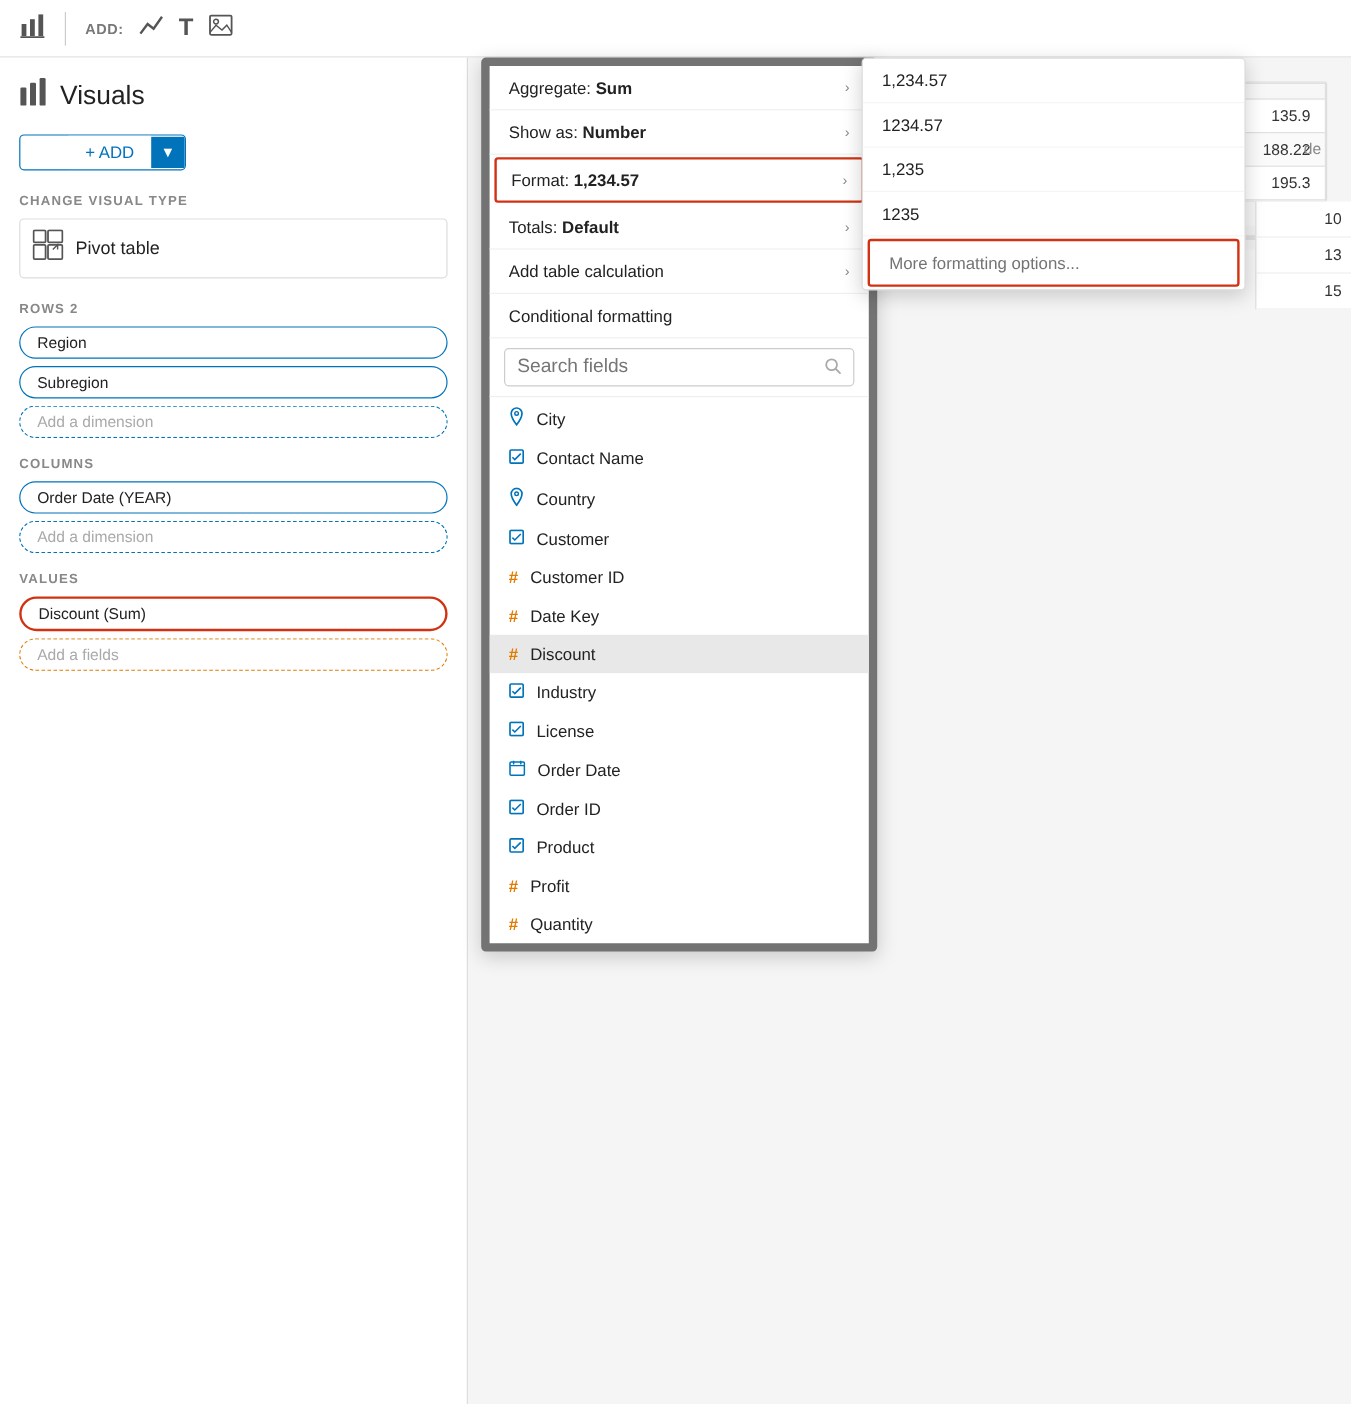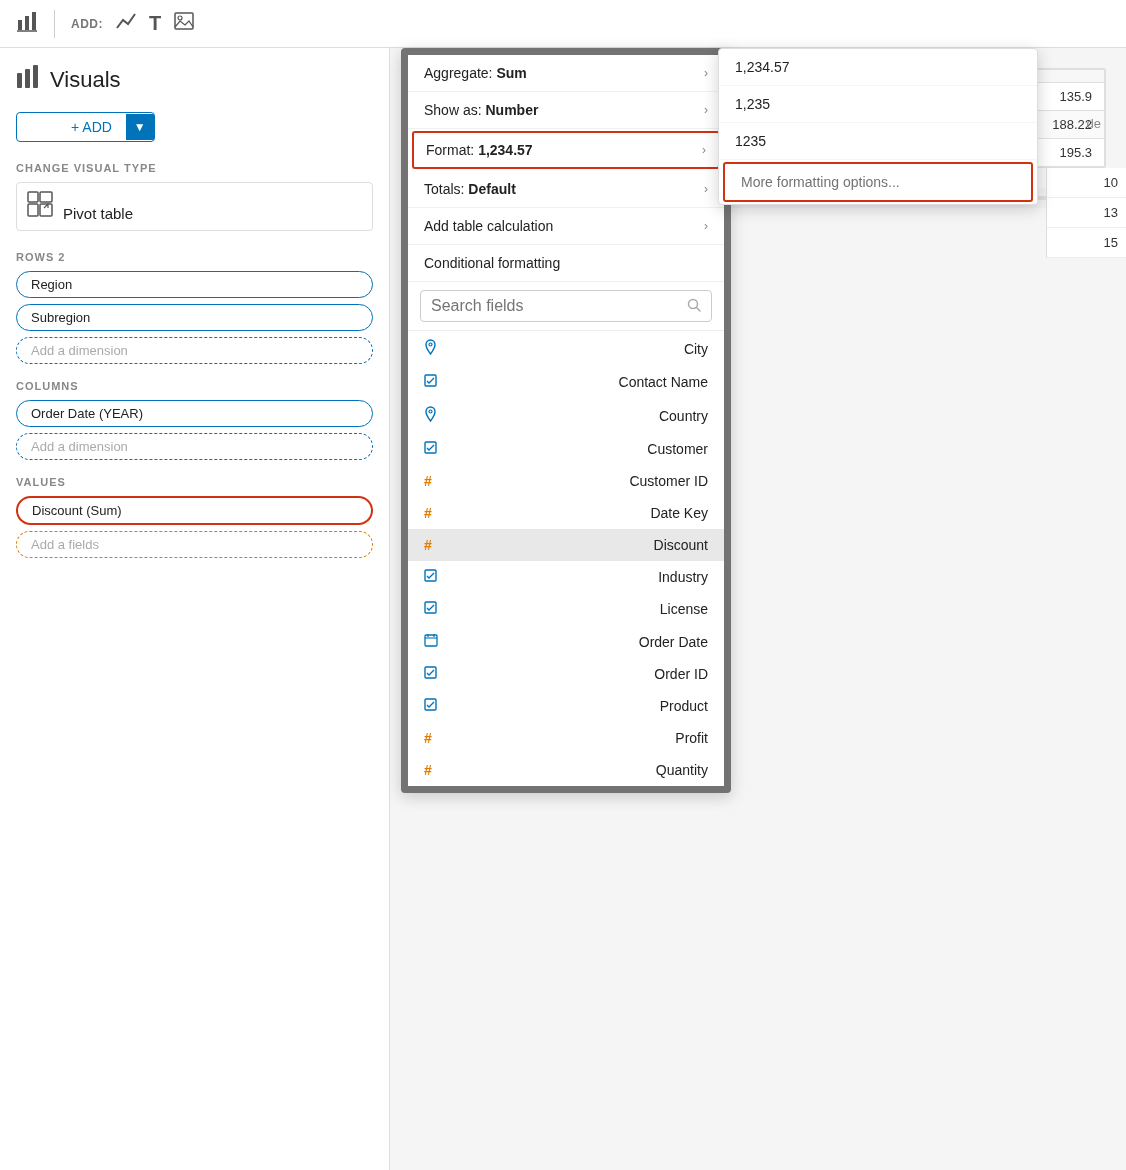--- a/index.html
+++ b/index.html
@@ -108,21 +108,21 @@
       color: #888;
       letter-spacing: 1px;
       text-transform: uppercase;
       margin-bottom: 8px;
       margin-top: 16px;
     }
 
     
     .visual-type-selector {
       display: flex;
-      align-items: flex-end;
+      align-items: center;
       gap: 10px;
       border: 1px solid #ddd;
       border-radius: 4px;
       padding: 8px 10px;
       margin-bottom: 20px;
       background: #fff;
       cursor: pointer;
     }
     .pivot-icon {
       font-size: 20px;
@@ -308,21 +308,20 @@
       overflow-y: auto;
     }
     .field-list-item {
       display: flex;
       align-items: center;
       gap: 10px;
       padding: 8px 16px;
       cursor: pointer;
       font-size: 14px;
       color: #222;
-      justify-content: space-between;
     }
     .field-list-item:hover, .field-list-item.active {
       background: #e8e8e8;
     }
     .field-icon-location {
       color: #0073bb;
       font-size: 14px;
     }
     .field-icon-dimension {
       color: #0073bb;
@@ -672,16 +671,17 @@
 
     <div class="field-list-item">
       <span class="field-icon-hash">#</span>
       <span>Quantity</span>
     </div>
   </div>
 </div>
 
 <div class="format-submenu">
   <div class="format-option">1,234.57</div>
+  <div class="format-option">1234.57</div>
   <div class="format-option">1,235</div>
   <div class="format-option">1235</div>
   <div class="format-option-more">More formatting options...</div>
 </div>
 
 </body></html>

